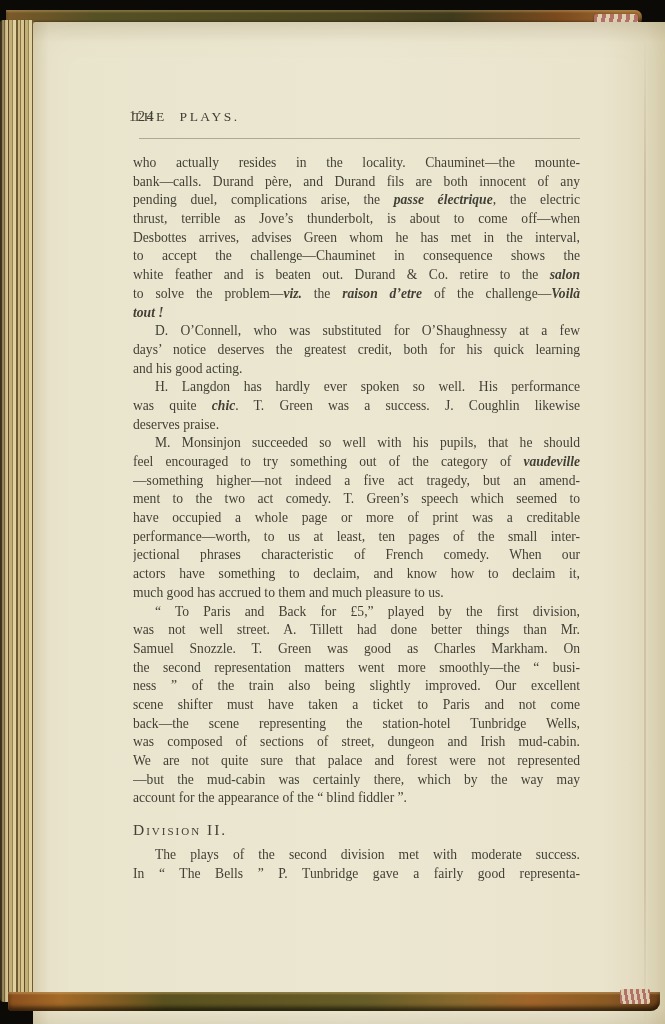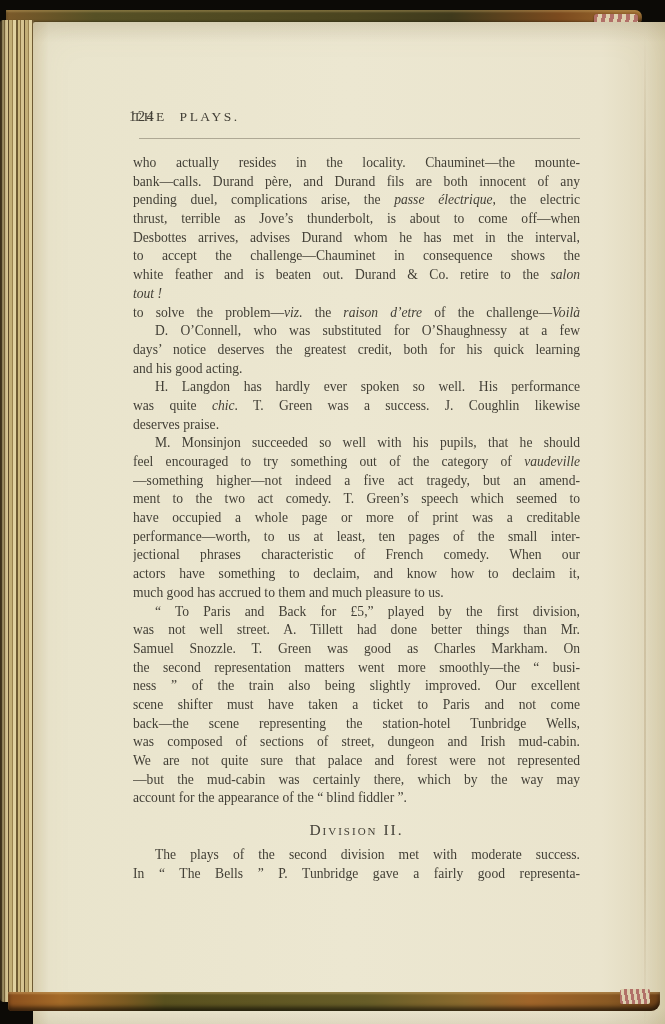--- a/index.html
+++ b/index.html
@@ -84,48 +84,48 @@
   }
   .line{
     line-height:18.7px;height:18.7px;overflow:hidden;
     text-align:justify;text-align-last:justify;
     hyphens:none;white-space:normal;
   }
   .line.end{text-align-last:left;}
   .para.indent .line:first-child{text-indent:22px;}
   .para.spaced{}
   .heading{
-    margin:12px 0 7px;text-align:center;
+    margin:12px 0 7px;
     font-variant-caps:small-caps;letter-spacing:2px;font-size:15.5px;
     line-height:19px;color:var(--ink);
   }
-  em{font-style:italic;}
+  em{font-style:italic;font-weight:bold;}
 </style>
 </head>
 <body>
 
 <div class="cover-top"></div>
 <div class="headband-top"></div>
 <div class="page-stack"></div>
 
 <div class="page">
   <div class="folio">124</div>
   <div class="runner">THE PLAYS.</div>
   <div class="rule"></div>
   <div class="text-col">
       <div class="para">
         <div class="line">who actually resides in the locality.  Chauminet—the mounte-</div>
         <div class="line">bank—calls.  Durand père, and Durand fils are both innocent of any</div>
         <div class="line">pending duel, complications arise, the <em>passe électrique</em>, the electric</div>
         <div class="line">thrust, terrible as Jove’s thunderbolt, is about to come off—when</div>
-        <div class="line">Desbottes arrives, advises Durand whom he has met in the interval,</div>
+        <div class="line">Desbottes arrives, advises Green whom he has met in the interval,</div>
         <div class="line">to accept the challenge—Chauminet in consequence shows the</div>
         <div class="line">white feather and is beaten out.  Durand &amp; Co. retire to the <em>salon</em></div>
+        <div class="line">to solve the problem—<em>viz.</em> the <em>raison d’etre</em> of the challenge—<em>Voilà</em></div>
         <div class="line end"><em>tout !</em></div>
-        <div class="line">to solve the problem—<em>viz.</em> the <em>raison d’etre</em> of the challenge—<em>Voilà</em></div>
       </div>
       <div class="para indent">
         <div class="line">D. O’Connell, who was substituted for O’Shaughnessy at a few</div>
         <div class="line">days’ notice deserves the greatest credit, both for his quick learning</div>
         <div class="line end">and his good acting.</div>
       </div>
       <div class="para indent">
         <div class="line">H. Langdon has hardly ever spoken so well.  His performance</div>
         <div class="line">was quite <em>chic</em>.  T. Green was a success.  J. Coughlin likewise</div>
         <div class="line end">deserves praise.</div>

